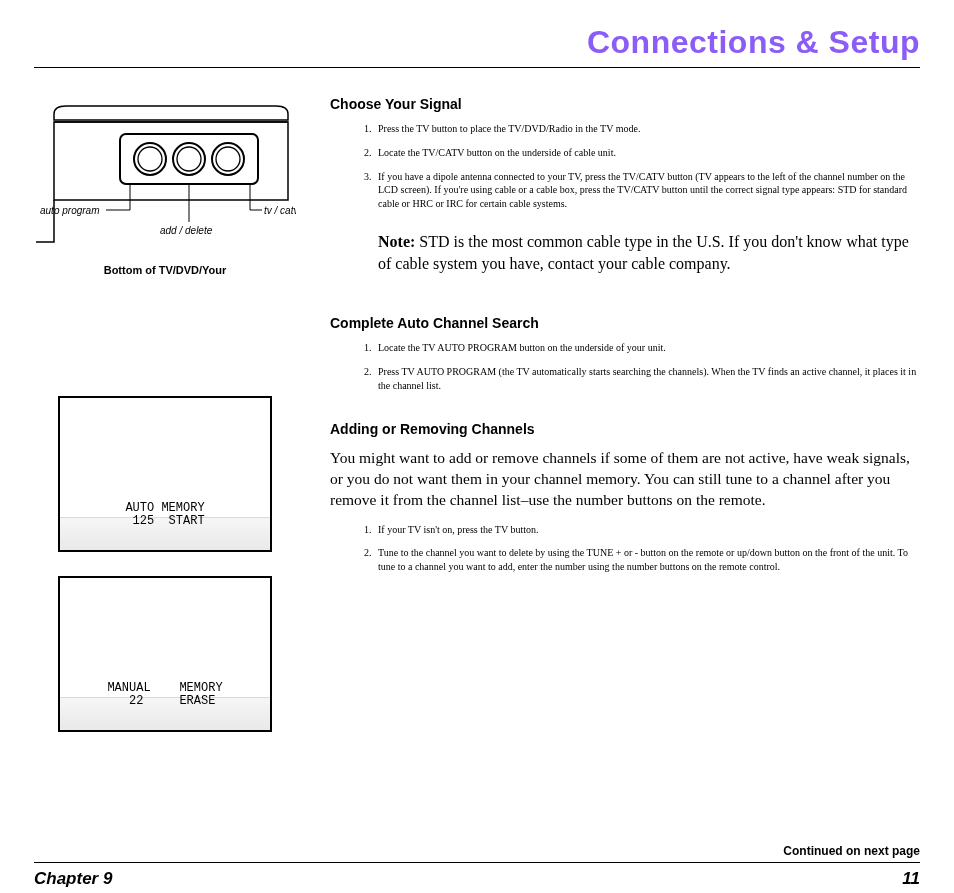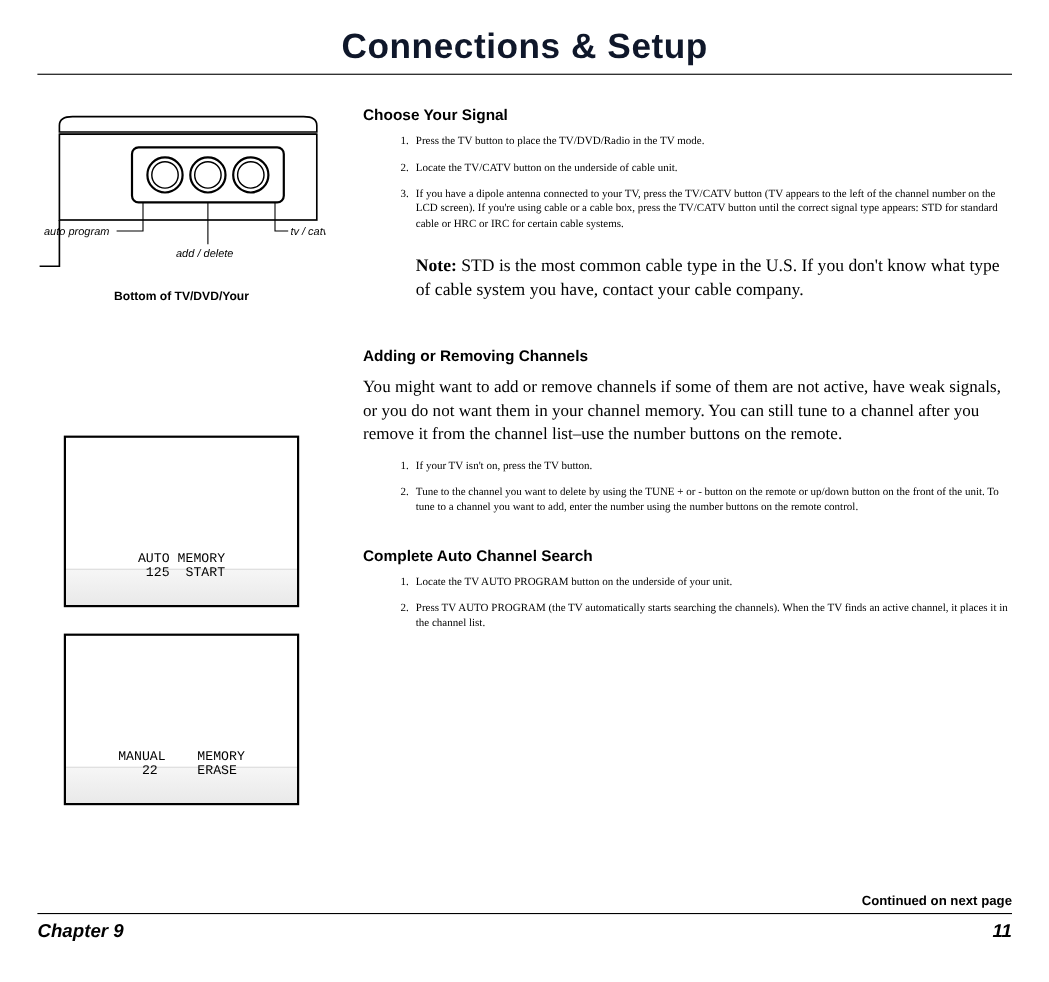--- a/index.html
+++ b/index.html
@@ -9,22 +9,22 @@
     background: #fff;
     font-family: Georgia, 'Times New Roman', serif;
     color: #000;
     position: relative;
     padding: 24px 34px 20px 34px;
   }
   .header-title {
     font-family: Arial, Helvetica, sans-serif;
     font-weight: 900;
     font-size: 32px;
-    color: #0f172a;
-    text-align: center;
+    color: #8b5cf6;
+    text-align: right;
     letter-spacing: 0.5px;
     margin-bottom: 6px;
   }
   .hr-top {
     border: none;
     border-top: 1.5px solid #000;
     margin-bottom: 28px;
   }
   .content {
     display: flex;
@@ -110,21 +110,21 @@
     font-size: 15.5px;
     line-height: 1.38;
     margin-bottom: 12px;
   }
   .section-block { margin-bottom: 28px; }
   
   .footer-wrap {
     position: absolute;
     left: 34px;
     right: 34px;
-    bottom: 36px;
+    bottom: 4px;
   }
   .continued {
     font-family: Verdana, Arial, sans-serif;
     font-weight: bold;
     font-size: 12px;
     text-align: right;
     margin-bottom: 4px;
   }
   .hr-bottom {
     border: none;
@@ -199,33 +199,33 @@
         <li>Press the TV button to place the TV/DVD/Radio in the TV mode.</li>
         <li>Locate the TV/CATV button on the underside of cable unit.</li>
         <li>If you have a dipole antenna connected to your TV, press the TV/CATV button (TV appears to the left of the channel number on the LCD screen). If you're using cable or a cable box, press the TV/CATV button until the correct signal type appears: STD for standard cable or HRC or IRC for certain cable systems.</li>
       </ol>
       <div class="note">
         <b>Note:</b><span> STD is the most common cable type in the U.S. If you don't know what type of cable system you have, contact your cable company.</span>
       </div>
     </div>
 
     <div class="section-block">
+      <h2 class="section">Complete Auto Channel Search</h2>
+      <ol class="steps">
+        <li>Locate the TV AUTO PROGRAM button on the underside of your unit.</li>
+        <li>Press TV AUTO PROGRAM (the TV automatically starts searching the channels). When the TV finds an active channel, it places it in the channel list.</li>
+      </ol>
+    </div>
+
+    <div class="section-block">
       <h2 class="section">Adding or Removing Channels</h2>
       <p class="para">You might want to add or remove channels if some of them are not active, have weak signals, or you do not want them in your channel memory. You can still tune to a channel after you remove it from the channel list–use the number buttons on the remote.</p>
       <ol class="steps">
         <li>If your TV isn't on, press the TV button.</li>
         <li>Tune to the channel you want to delete by using the TUNE + or - button on the remote or up/down button on the front of the unit. To tune to a channel you want to add, enter the number using the number buttons on the remote control.</li>
-      </ol>
-    </div>
-
-    <div class="section-block">
-      <h2 class="section">Complete Auto Channel Search</h2>
-      <ol class="steps">
-        <li>Locate the TV AUTO PROGRAM button on the underside of your unit.</li>
-        <li>Press TV AUTO PROGRAM (the TV automatically starts searching the channels). When the TV finds an active channel, it places it in the channel list.</li>
       </ol>
     </div>
 
   </div>
 </div>
 
 <div class="footer-wrap">
   <div class="continued">Continued on next page</div>
   <hr class="hr-bottom">
   <div class="footer-row">

